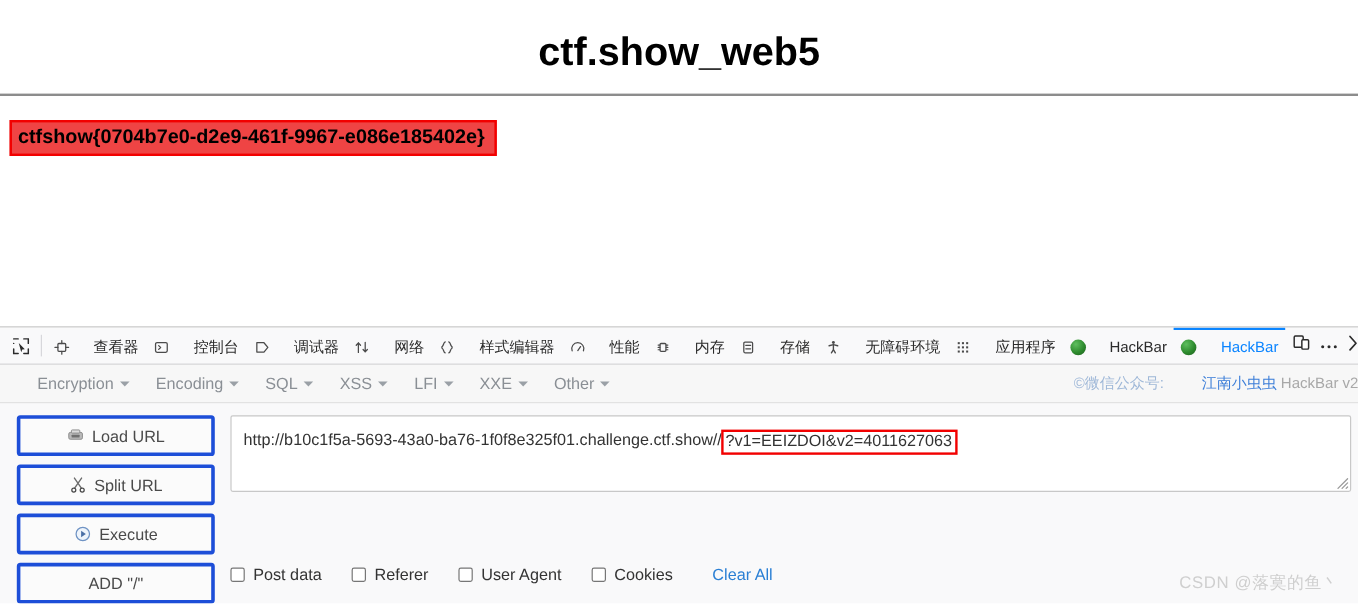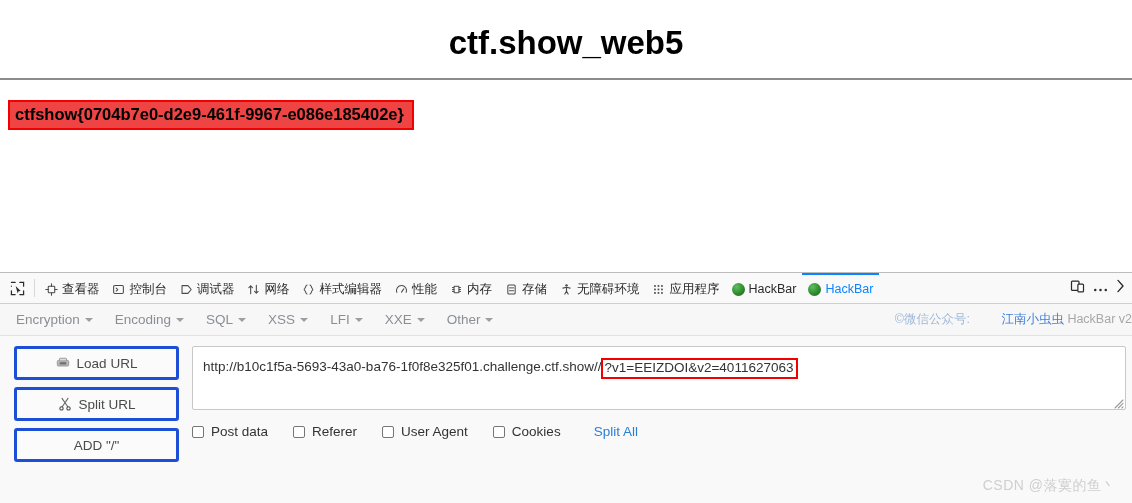--- a/index.html
+++ b/index.html
@@ -83,21 +83,21 @@
   .tabbar-sep {
     width: 1px;
     background: #d7d7db;
     margin: 6px 3px;
     flex: 0 0 auto;
   }
   .dt-tab {
     display: flex;
     align-items: center;
     padding: 0 6px;
-    gap: 4px;
+    gap: 20px;
     font-size: 12.5px;
     color: #2b2b2b;
     white-space: nowrap;
     flex: 0 0 auto;
     border-top: 2px solid transparent;
     box-sizing: border-box;
     height: 100%;
     text-align: right;
   }
   .dt-tab .lbl { line-height: 1; }
@@ -129,21 +129,21 @@
     padding: 0 7px 0 6px;
     flex: 0 0 auto;
   }
 
   
   #hb-menubar {
     height: 32px;
     display: flex;
     background: #f7f7f7;
     border-bottom: 1px solid #e2e2e2;
-    padding-left: 16px;
+    padding-left: 31px;
     box-sizing: border-box;
     position: relative;
   }
   .hb-menu {
     font-size: 13.5px;
     color: #8a8f95;
     margin-right: 22px;
     display: flex;
     align-items: center;
     gap: 5px;
@@ -194,20 +194,21 @@
     color: #4a4a4a;
     box-sizing: border-box;
   }
   .btn-ico { width: 15px; height: 15px; display:inline-flex; align-items:center; justify-content:center; }
 
   #hb-right {
     flex: 1 1 auto;
     padding-left: 13px;
     display: flex;
     flex-direction: column;
+    gap: 47px;
   }
   #url-area {
     position: relative;
     height: 64px;
     border: 1px solid #c8c8c8;
     border-radius: 2px;
     background: #ffffff;
     box-sizing: border-box;
     overflow: hidden;
   }
@@ -492,20 +493,29 @@
         <span class="btn-ico">
           <svg width="14" height="14" viewBox="0 0 16 16">
             <path d="M4.6 1.6l6.6 9.6M11.4 1.6L4.8 11.2" stroke="#6b6b6b" stroke-width="1.3" fill="none" stroke-linecap="round"></path>
             <circle cx="4" cy="13" r="1.9" fill="none" stroke="#4a4a4a" stroke-width="1.2"></circle>
             <circle cx="12" cy="13" r="1.9" fill="none" stroke="#4a4a4a" stroke-width="1.2"></circle>
           </svg>
         </span>
         <span>Split URL</span>
       </div>
 
+      <div class="hb-btn">
+        <span class="btn-ico">
+          <svg width="14" height="14" viewBox="0 0 16 16">
+            <circle cx="8" cy="8" r="6.4" fill="#eef4fb" stroke="#6f93c4" stroke-width="1.2"></circle>
+            <path d="M6.4 4.9l4.5 3.1-4.5 3.1z" fill="#4a6fa5"></path>
+          </svg>
+        </span>
+        <span>Execute</span>
+      </div>
 
       <div class="hb-btn">
         <span>ADD "/"</span>
       </div>
     </div>
 
     <div id="hb-right">
 
       <div id="url-area">
         <div id="url-text">
@@ -528,20 +538,20 @@
           <span>Referer</span>
         </label>
         <label class="hb-check">
           <span class="cbox"></span>
           <span>User Agent</span>
         </label>
         <label class="hb-check">
           <span class="cbox"></span>
           <span>Cookies</span>
         </label>
-        <span id="clear-all">Split All</span>
+        <span id="clear-all">Clear All</span>
       </div>
 
     </div>
   </div>
 
   <div id="watermark">CSDN @落寞的鱼丶</div>
 </div>
 
 </body></html>

